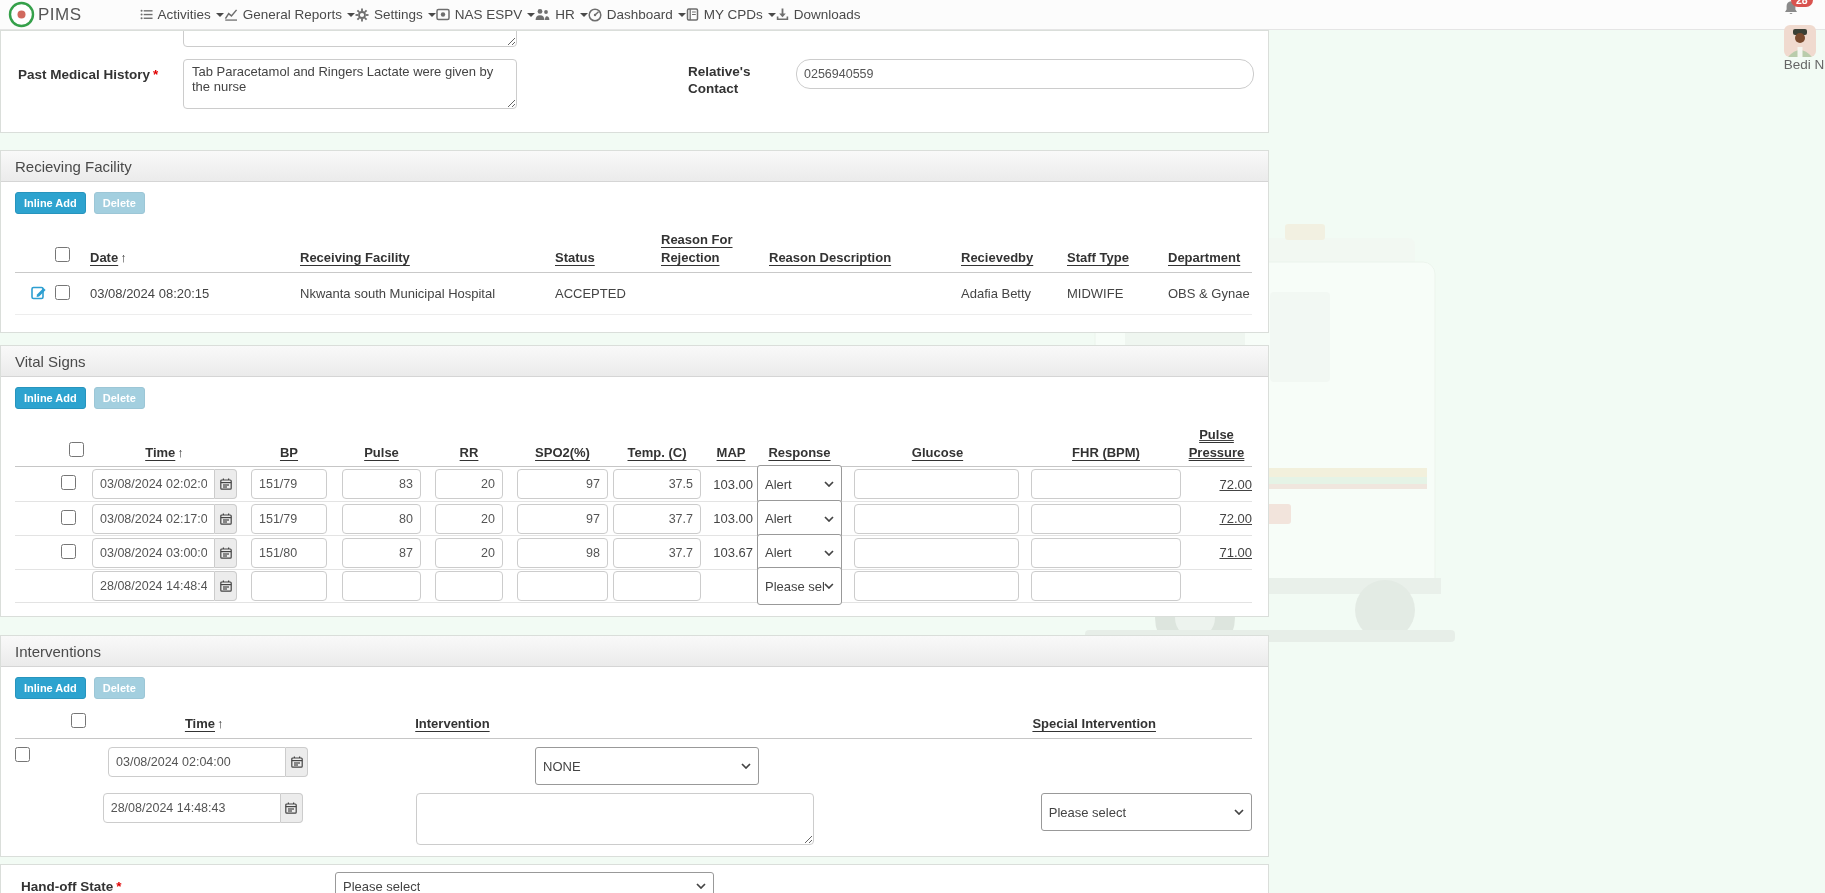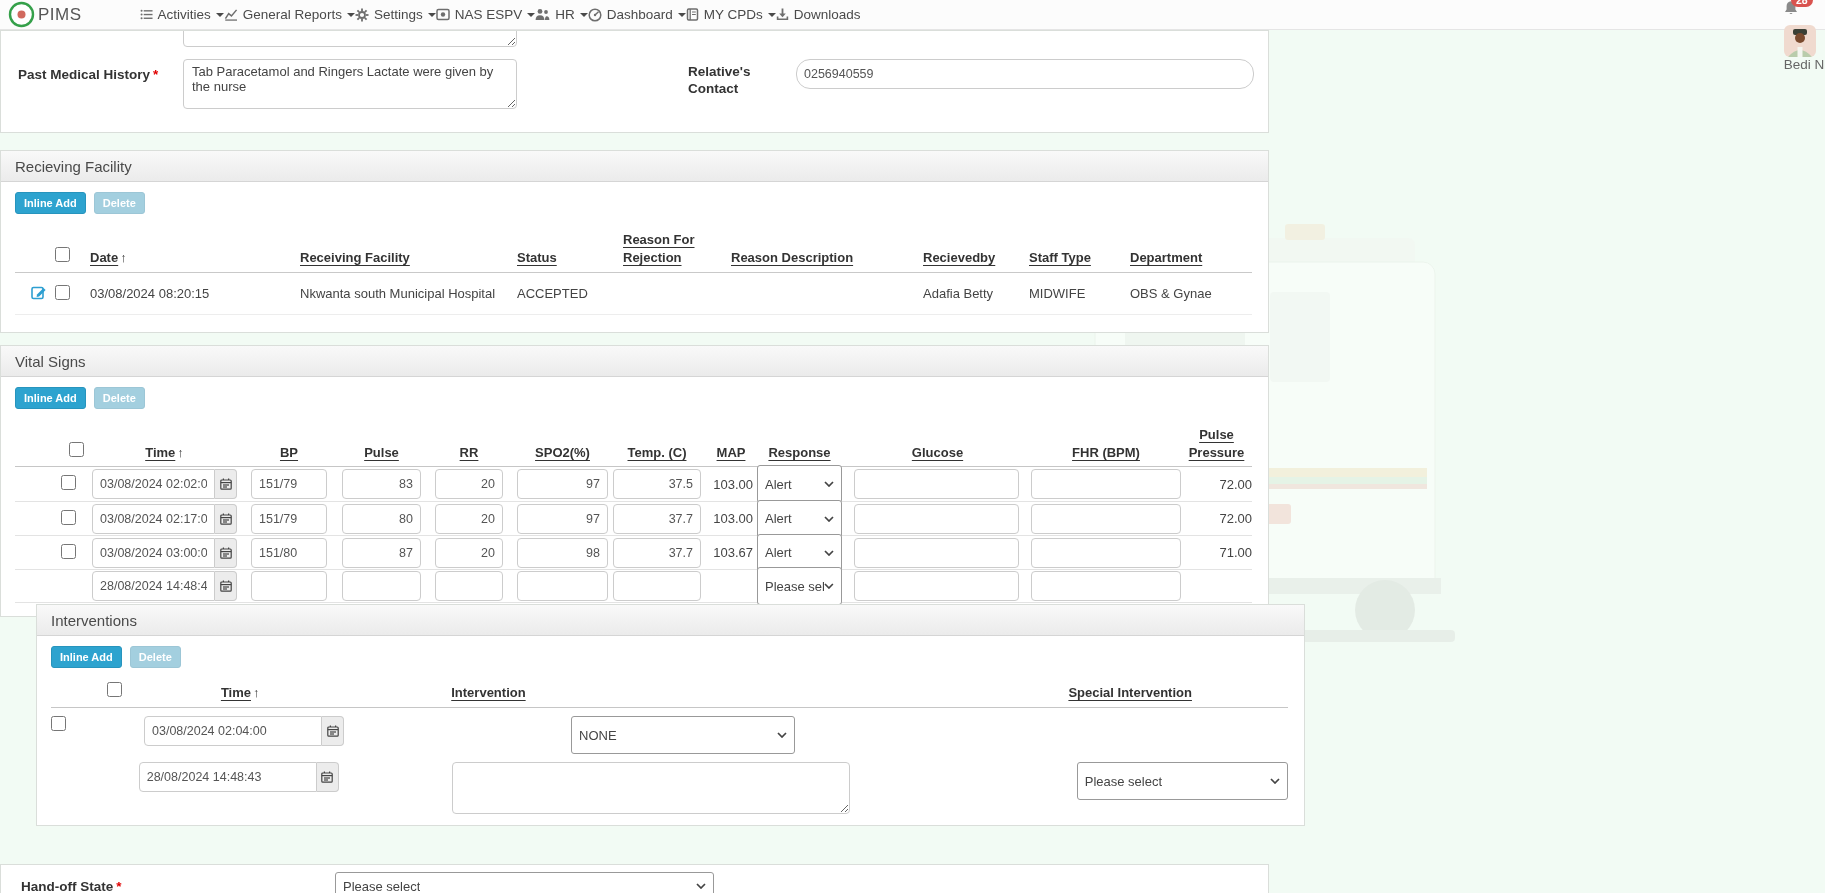--- a/index.html
+++ b/index.html
@@ -63,36 +63,36 @@
   .sel {
     height:38px; background:#fff; border:1px solid #999; border-radius:3px;
     display:flex; align-items:center; justify-content:space-between; padding:0 7px;
     font-size:13px; color:#444; cursor:pointer;
   }
   .sel-label { overflow:hidden; white-space:nowrap; }
 
   
   .rf-head { display:flex; align-items:flex-end; border-bottom:1px solid #c9c9c9; padding-bottom:6px; margin-top:16px; }
   .rf-row  { display:flex; align-items:center; height:42px; border-bottom:1px solid #ededed; font-size:13px; color:#444; }
-  .rc-edit{width:40px;} .rc-cbx{width:35px;} .rc-date{width:210px;} .rc-fac{width:217px;}
+  .rc-edit{width:40px;} .rc-cbx{width:35px;} .rc-date{width:210px;} .rc-fac{width:255px;}
   .rc-status{width:106px;} .rc-rfr{width:108px;} .rc-rdesc{width:192px;} .rc-recv{width:106px;}
   .rc-staff{width:101px;} .rc-dept{flex:1;}
   .edit-icon { margin-left:16px; cursor:pointer; display:inline-block; }
 
   
   .vs-head { display:flex; align-items:flex-end; border-bottom:1px solid #c6c6c6; padding-bottom:5px; margin-top:16px; }
   .vs-head > div { text-align:center; }
   .vs-row { display:flex; align-items:center; height:34px; font-size:13px; color:#444; }
   .vs-row + .vs-row { border-top:1px solid #e3e3e3; }
   .vs-row.last { border-bottom:1px solid #e3e3e3; }
   .vc0{width:77px; text-align:left;} .vc1{width:145px; display:flex;} .vc2{width:76px; margin-left:14px;}
   .vc3{width:79px; margin-left:15px;} .vc4{width:68px; margin-left:14px;} .vc5{width:91px; margin-left:14px;}
   .vc6{width:88px; margin-left:5px;} .vc7{width:44px; margin-left:8px; text-align:right !important;}
   .vc8{width:85px; margin-left:4px;} .vc9{width:165px; margin-left:12px;}
-  .vc10{width:150px; margin-left:12px;} .vc11{flex:1; text-align:right;}
+  .vc10{width:150px; margin-left:12px;} .vc11{flex:1; text-align:right;text-decoration:underline;}
   .vs-head .vc9 { text-align:center; padding-left:2px; }
   .vs-cbx { margin-left:46px !important; }
   .vc1 input { width:123px; }
 
   
   .iv-head { display:flex; align-items:flex-end; border-bottom:1px solid #c6c6c6; padding-bottom:6px; margin-top:14px; }
   .iv-row { display:flex; align-items:flex-start; margin-top:8px; }
   .ic-cbx{width:93px;} .ic-time{width:200px; display:flex; text-align:center;}
   .ic-int{width:398px; margin-left:113px;} .ic-spec{width:224px; margin-left:227px;}
   .iv-cbx { margin-left:56px; margin-top:8px; }
@@ -452,21 +452,21 @@
             </svg>
           </div>
         </div>
       <div class="vc9"><input class="txt" type="text" style=""></div>
       <div class="vc10"><input class="txt" type="text" style=""></div>
       <div class="vc11"></div>
     </div>
   </div>
 </div>
 
-<div class="panel" style="top:604px; height:222px; z-index:5;margin-left:36px;">
+<div class="panel" style="top:635px; height:222px; z-index:5;">
   <div class="section-bar">Interventions</div>
   <div class="panel-body">
     <div class="btn-row" style="margin-bottom:2px;">
       <div class="btn btn-add">Inline Add</div>
       <div class="btn btn-del">Delete</div>
     </div>
 
     <div class="iv-head">
       <div class="ic-cbx"><input type="checkbox" style="margin-left: 56px;"></div>
       <div class="ic-time" style="display:block;"><span class="th-txt">Time</span><span class="sort-arrow">↑</span></div>

